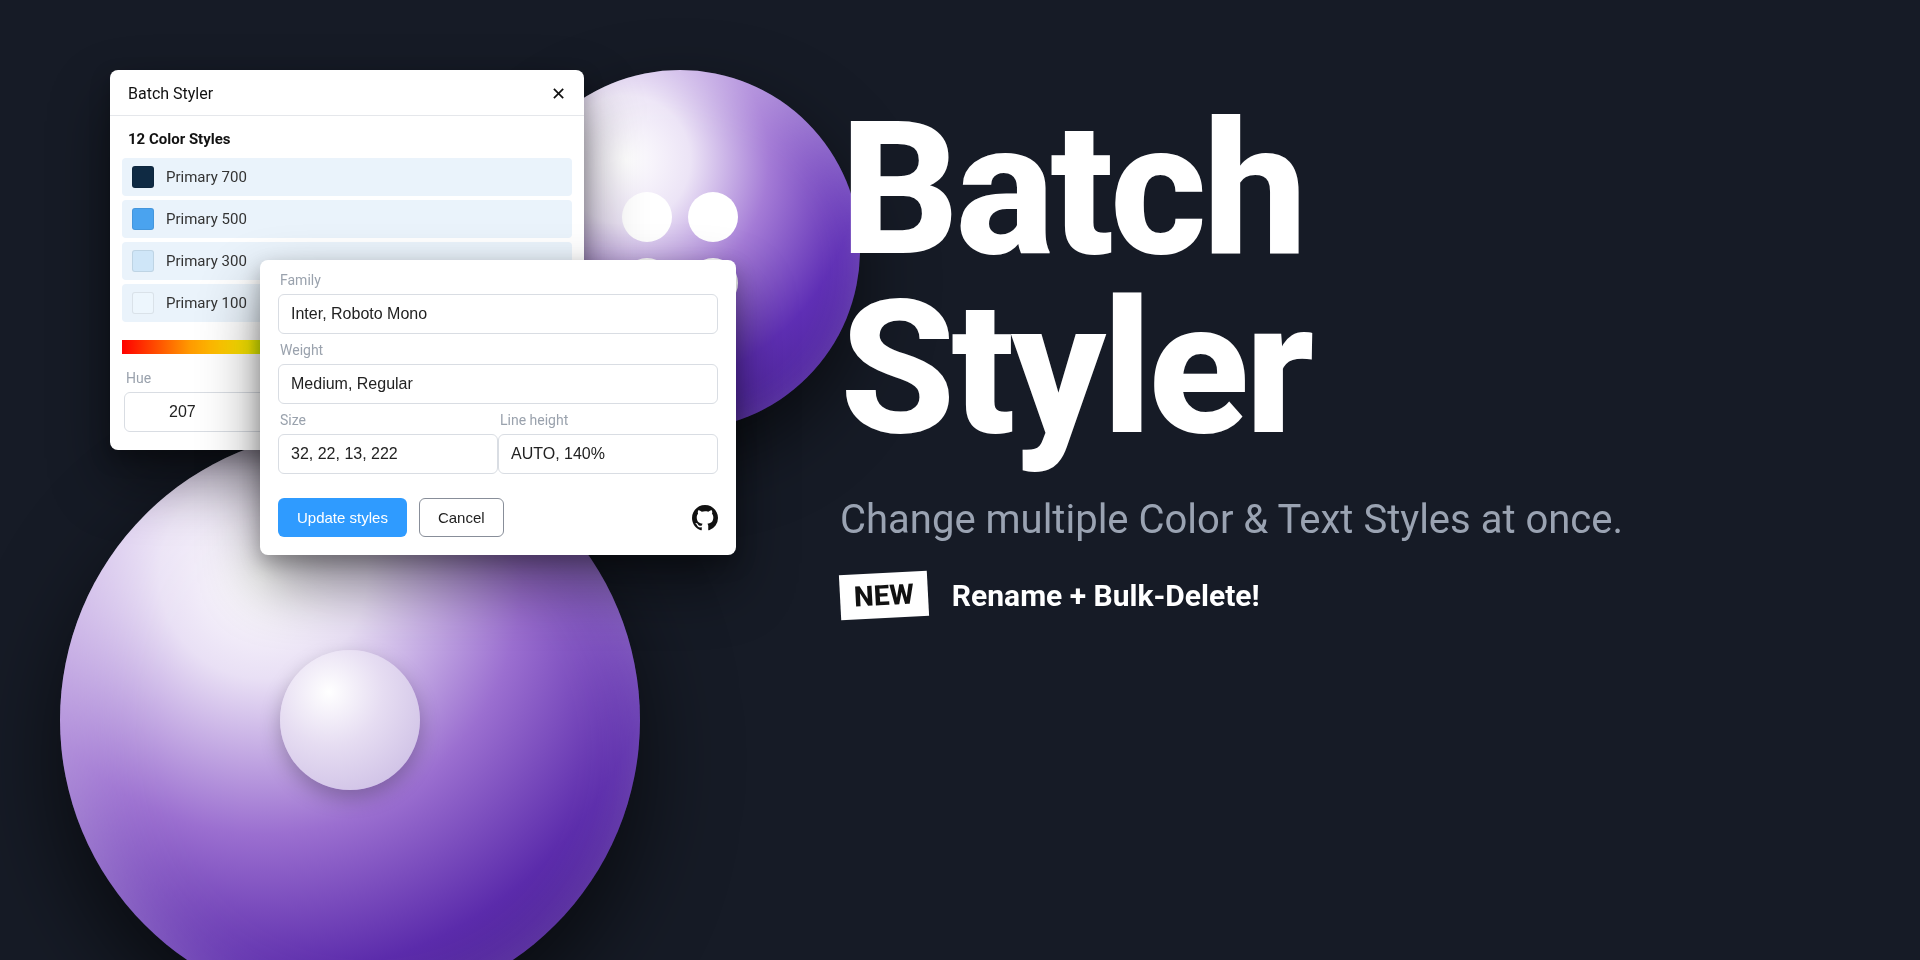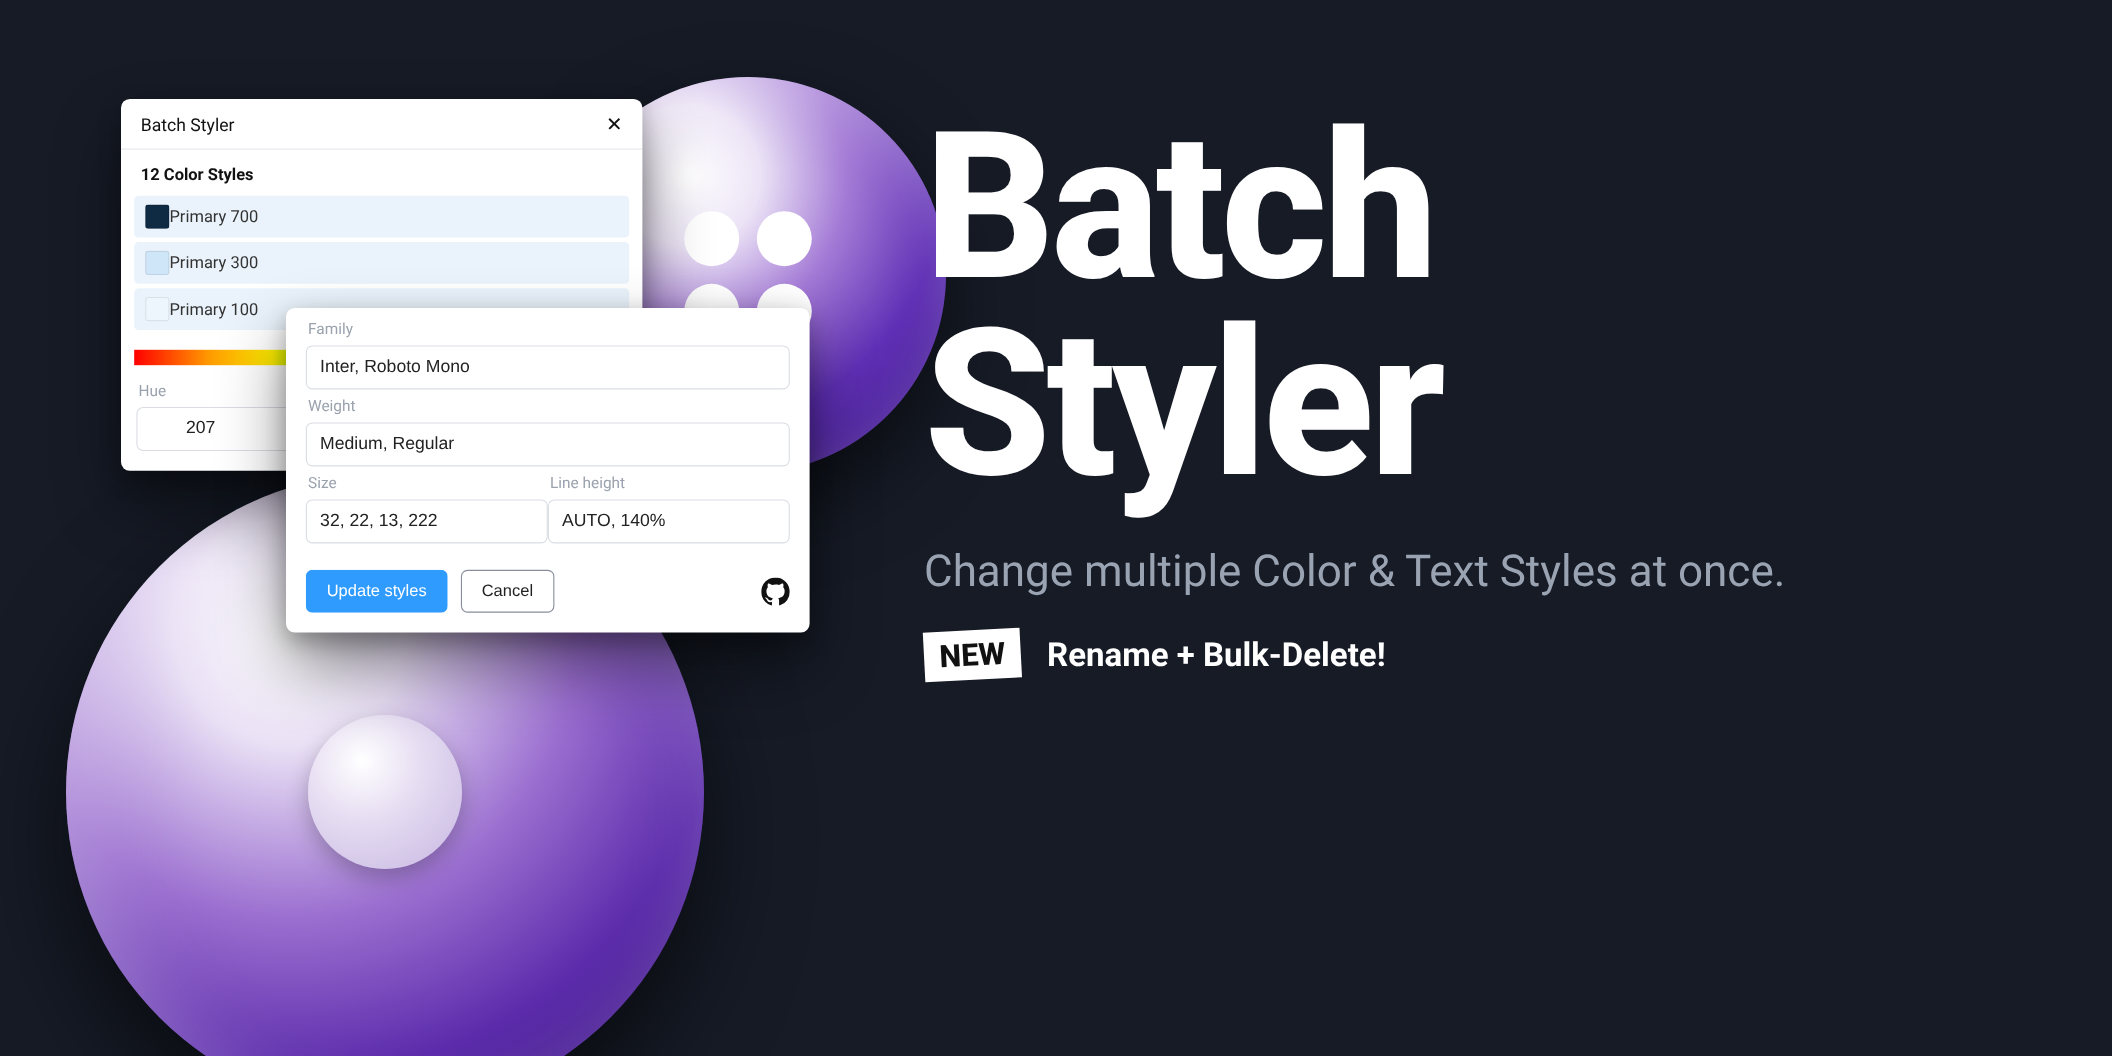--- a/index.html
+++ b/index.html
@@ -61,21 +61,20 @@
   background: #fff;
   border-radius: 50%;
 }
 
 
 .panel {
   position: absolute;
   background: #ffffff;
   border-radius: 8px;
   box-shadow: 0 30px 60px rgba(0,0,0,0.45), 0 8px 20px rgba(0,0,0,0.25);
-  margin-top: 20px;
 }
 .panel.color {
   width: 474px;
   left: 110px;
   top: 70px;
   overflow: hidden;
 }
 .panel.text {
   width: 476px;
   left: 260px;
@@ -102,20 +101,21 @@
   font-size: 15px;
   padding: 14px 18px 10px 18px;
   color: #111;
 }
 .style-list {
   padding: 0 12px 8px 12px;
 }
 .style-row {
   display: flex;
   align-items: center;
+  gap: 12px;
   padding: 8px 10px;
   border-radius: 4px;
   margin-bottom: 4px;
   background: #eaf3fb;
   color: #333;
   font-size: 15px;
 }
 .swatch {
   width: 22px;
   height: 22px;
@@ -249,20 +249,24 @@
 <div class="panel color">
   <div class="panel-header">
     <span>Batch Styler</span>
     <span class="close-x">✕</span>
   </div>
   <div class="panel-section-title">12 Color Styles</div>
   <div class="style-list">
     <div class="style-row">
       <div class="swatch" style="background:#0f2a43"></div>
       <span>Primary 700</span>
+    </div>
+    <div class="style-row">
+      <div class="swatch" style="background:#4aa3ef"></div>
+      <span>Primary 500</span>
     </div>
     <div class="style-row">
       <div class="swatch" style="background:#cfe6f8"></div>
       <span>Primary 300</span>
     </div>
     <div class="style-row">
       <div class="swatch" style="background:#edf6fd"></div>
       <span>Primary 100</span>
     </div>
   </div>

